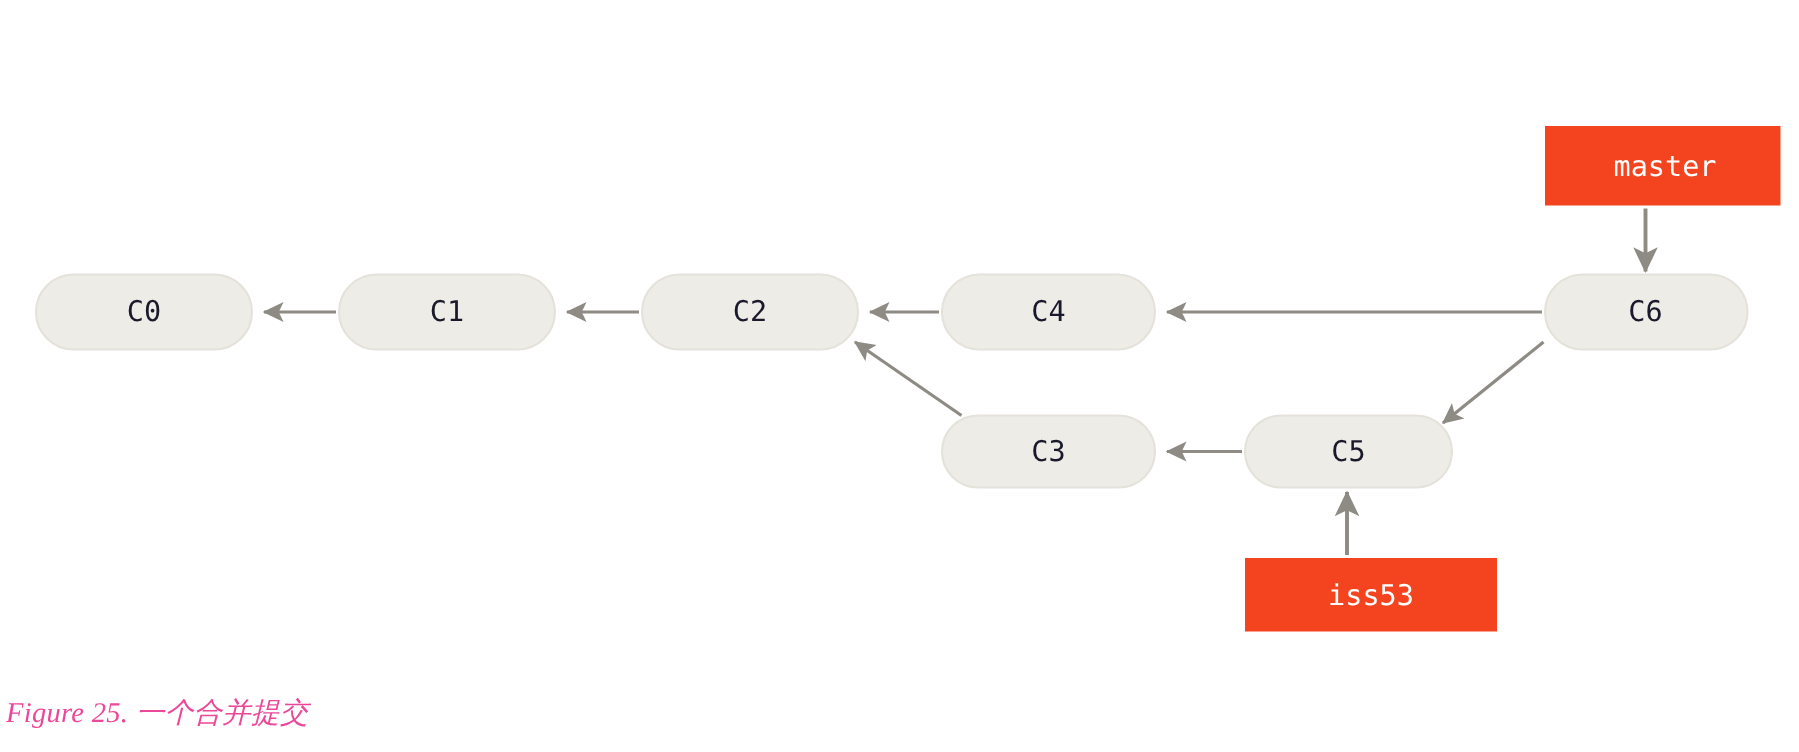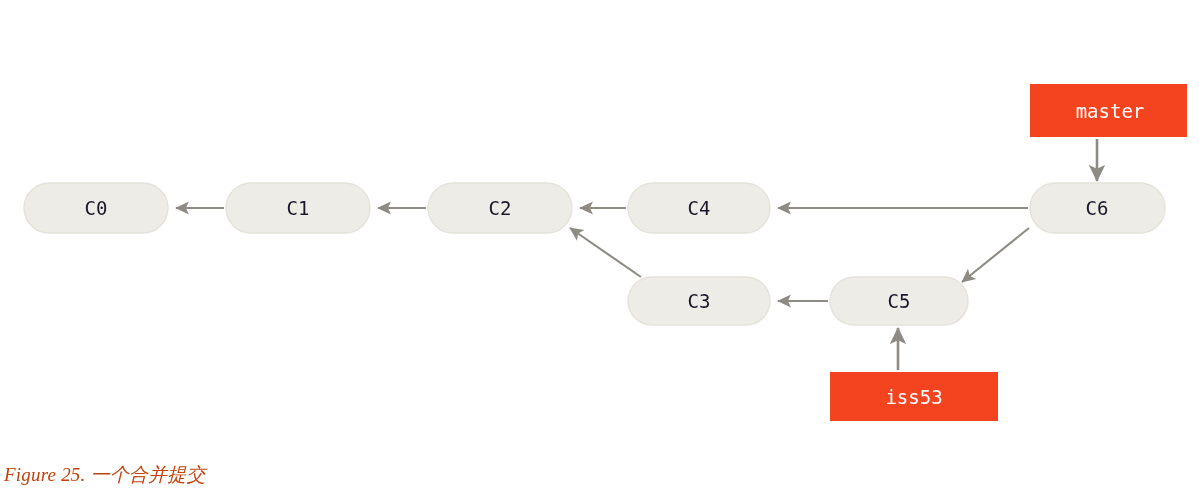--- a/index.html
+++ b/index.html
@@ -41,21 +41,21 @@
     text-anchor: middle;
     dominant-baseline: middle;
   }
   .figure-caption {
     position: absolute;
     left: 4px;
     top: 462px;
     font-family: "Liberation Serif", "DejaVu Serif", serif;
     font-style: italic;
     font-size: 19px;
-    color: #c2410c;
+    color: #ec4899;
     white-space: nowrap;
     letter-spacing: 0.2px;
   }
 </style>
 </head>
 <body>
 
 <div id="figure-root">
 
   <svg id="graph-svg" width="1199" height="446" viewBox="0 0 1199 446">

